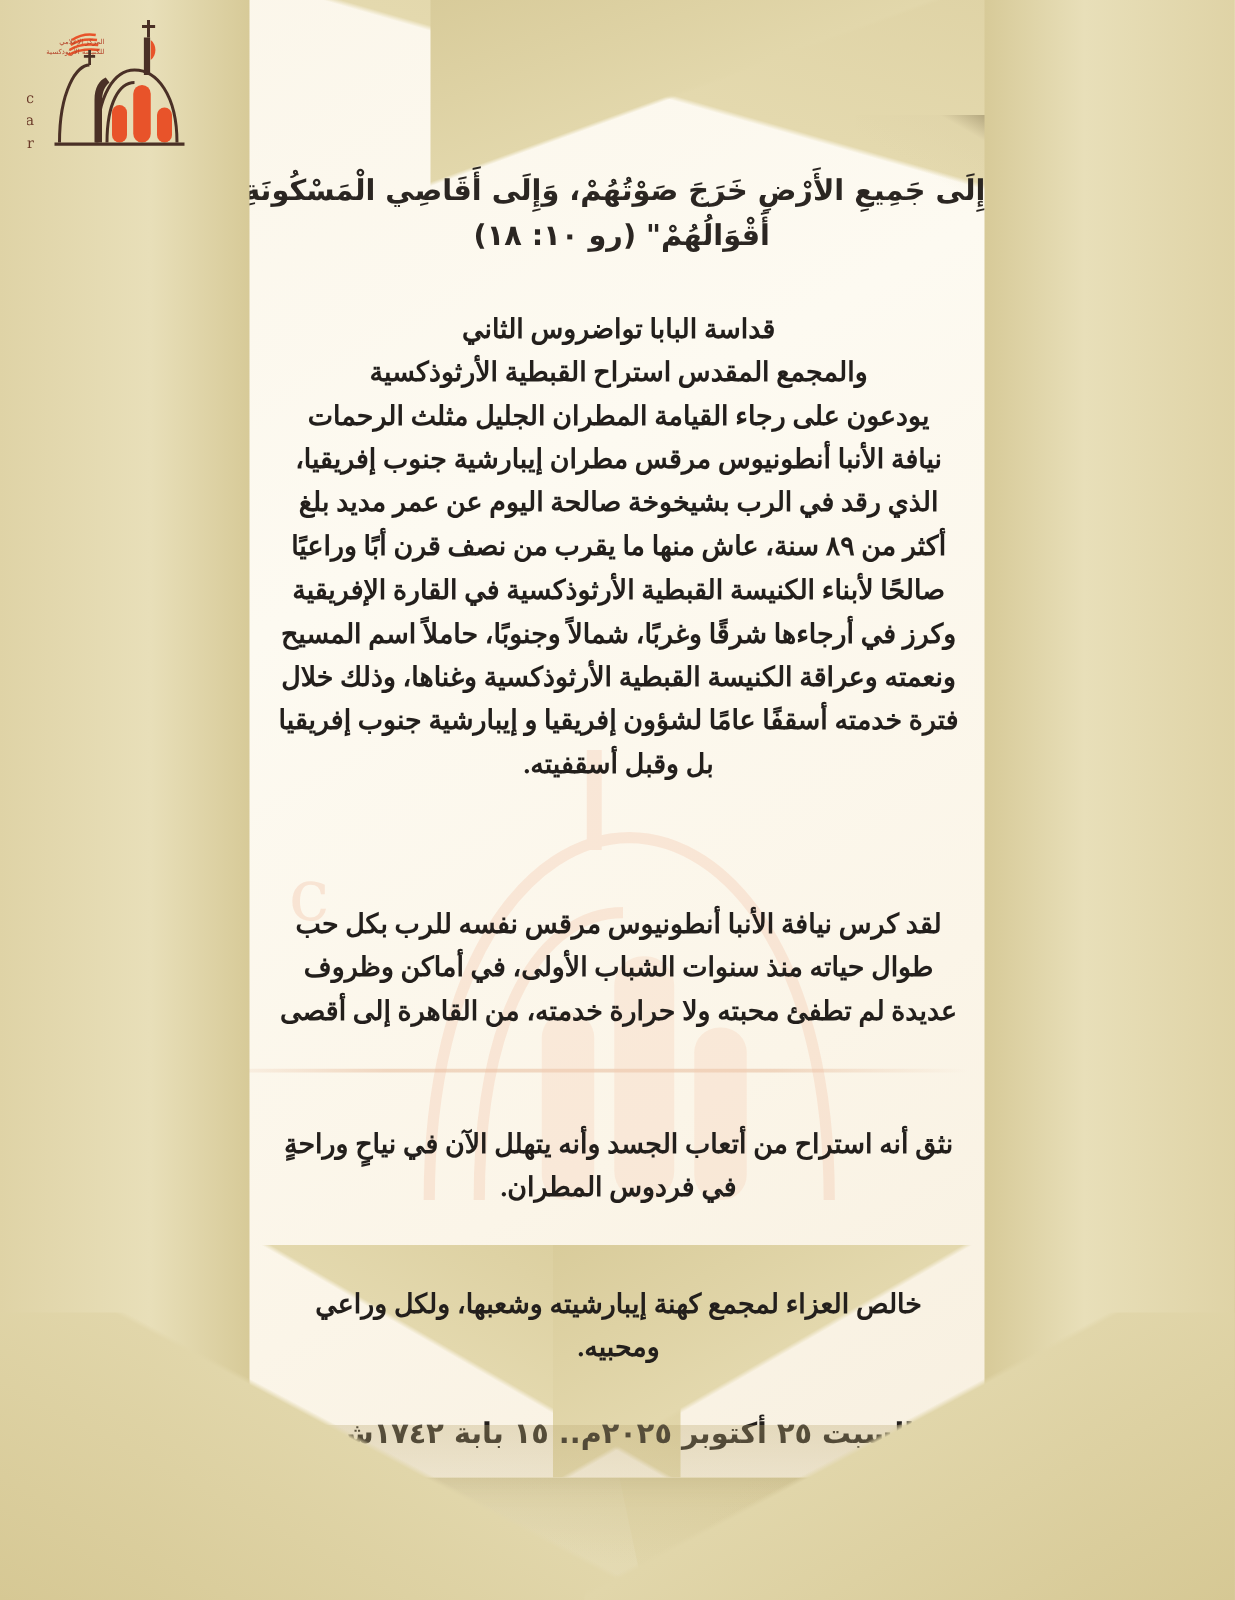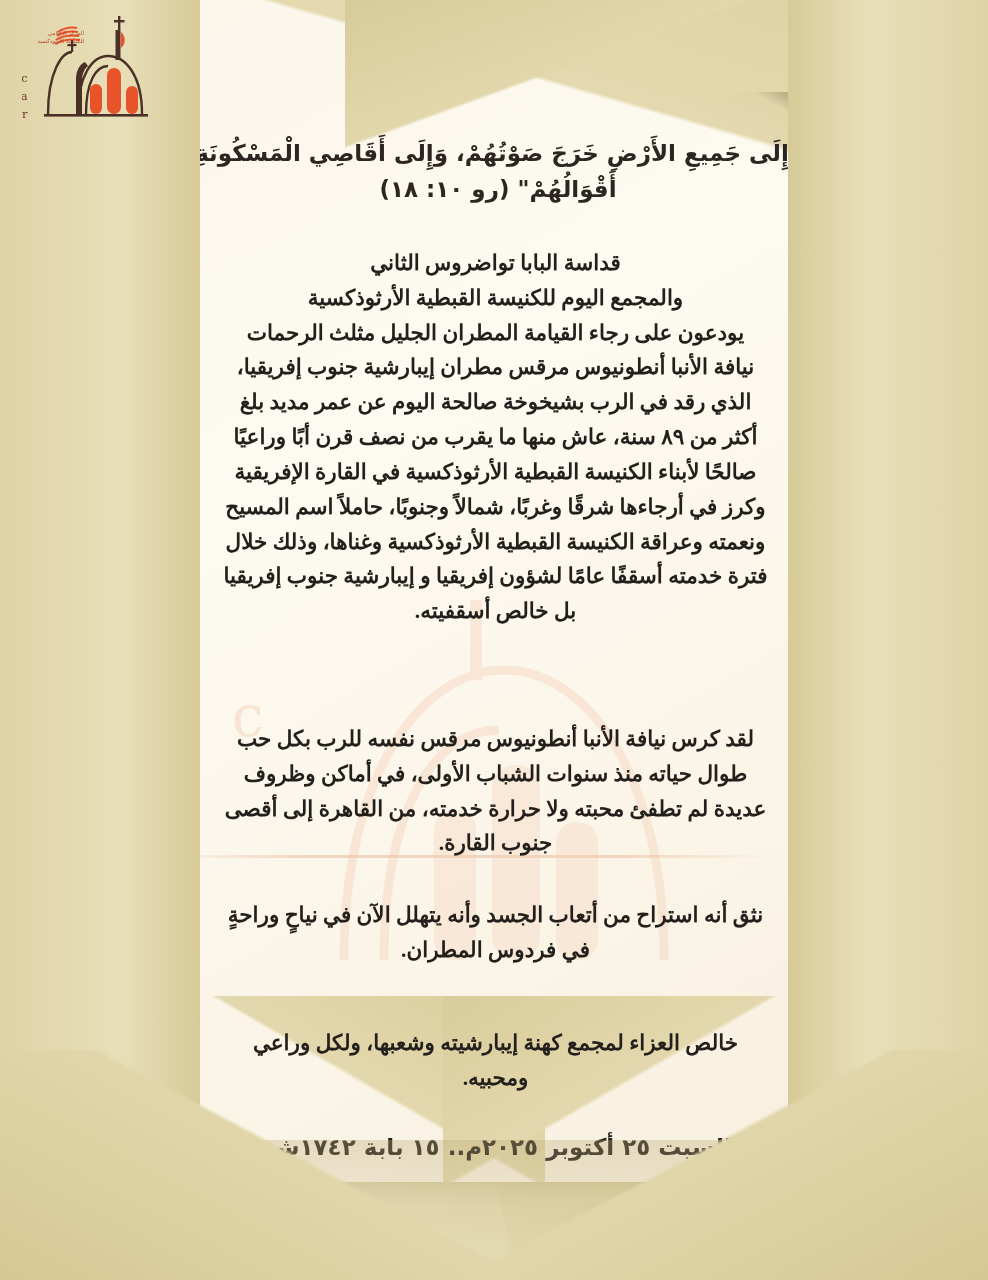--- a/index.html
+++ b/index.html
@@ -271,37 +271,36 @@
 
     <div id="content">
 
       <div class="verse">
         <span class="line">"إِلَى جَمِيعِ الأَرْضِ خَرَجَ صَوْتُهُمْ، وَإِلَى أَقَاصِي الْمَسْكُونَةِ</span>
         <span class="line">أَقْوَالُهُمْ" (رو ١٠: ١٨)</span>
       </div>
 
       <div class="body-block" id="para-1">
         <span class="line">قداسة البابا تواضروس الثاني</span>
-        <span class="line">والمجمع اليوم للكنيسة القبطية الأرثوذكسية</span>
+        <span class="line">والمجمع المقدس استراح القبطية الأرثوذكسية</span>
         <span class="line">يودعون على رجاء القيامة المطران الجليل مثلث الرحمات</span>
         <span class="line">نيافة الأنبا أنطونيوس مرقس مطران إيبارشية جنوب إفريقيا،</span>
         <span class="line">الذي رقد في الرب بشيخوخة صالحة اليوم عن عمر مديد بلغ</span>
         <span class="line">أكثر من ٨٩ سنة، عاش منها ما يقرب من نصف قرن أبًا وراعيًا</span>
         <span class="line">صالحًا لأبناء الكنيسة القبطية الأرثوذكسية في القارة الإفريقية</span>
         <span class="line">وكرز في أرجاءها شرقًا وغربًا، شمالاً وجنوبًا، حاملاً اسم المسيح</span>
         <span class="line">ونعمته وعراقة الكنيسة القبطية الأرثوذكسية وغناها، وذلك خلال</span>
         <span class="line">فترة خدمته أسقفًا عامًا لشؤون إفريقيا و إيبارشية جنوب إفريقيا</span>
-        <span class="line">بل خالص أسقفيته.</span>
+        <span class="line">بل وقبل أسقفيته.</span>
       </div>
 
       <div class="body-block" id="para-2">
         <span class="line">لقد كرس نيافة الأنبا أنطونيوس مرقس نفسه للرب بكل حب</span>
         <span class="line">طوال حياته منذ سنوات الشباب الأولى، في أماكن وظروف</span>
         <span class="line">عديدة لم تطفئ محبته ولا حرارة خدمته، من القاهرة إلى أقصى</span>
-        <span class="line">جنوب القارة.</span>
       </div>
 
       <div class="body-block" id="para-3">
         <span class="line">نثق أنه استراح من أتعاب الجسد وأنه يتهلل الآن في نياحٍ وراحةٍ</span>
         <span class="line">في فردوس المطران.</span>
       </div>
 
       <div class="body-block" id="para-4">
         <span class="line">خالص العزاء لمجمع كهنة إيبارشيته وشعبها، ولكل وراعي</span>
         <span class="line">ومحبيه.</span>

